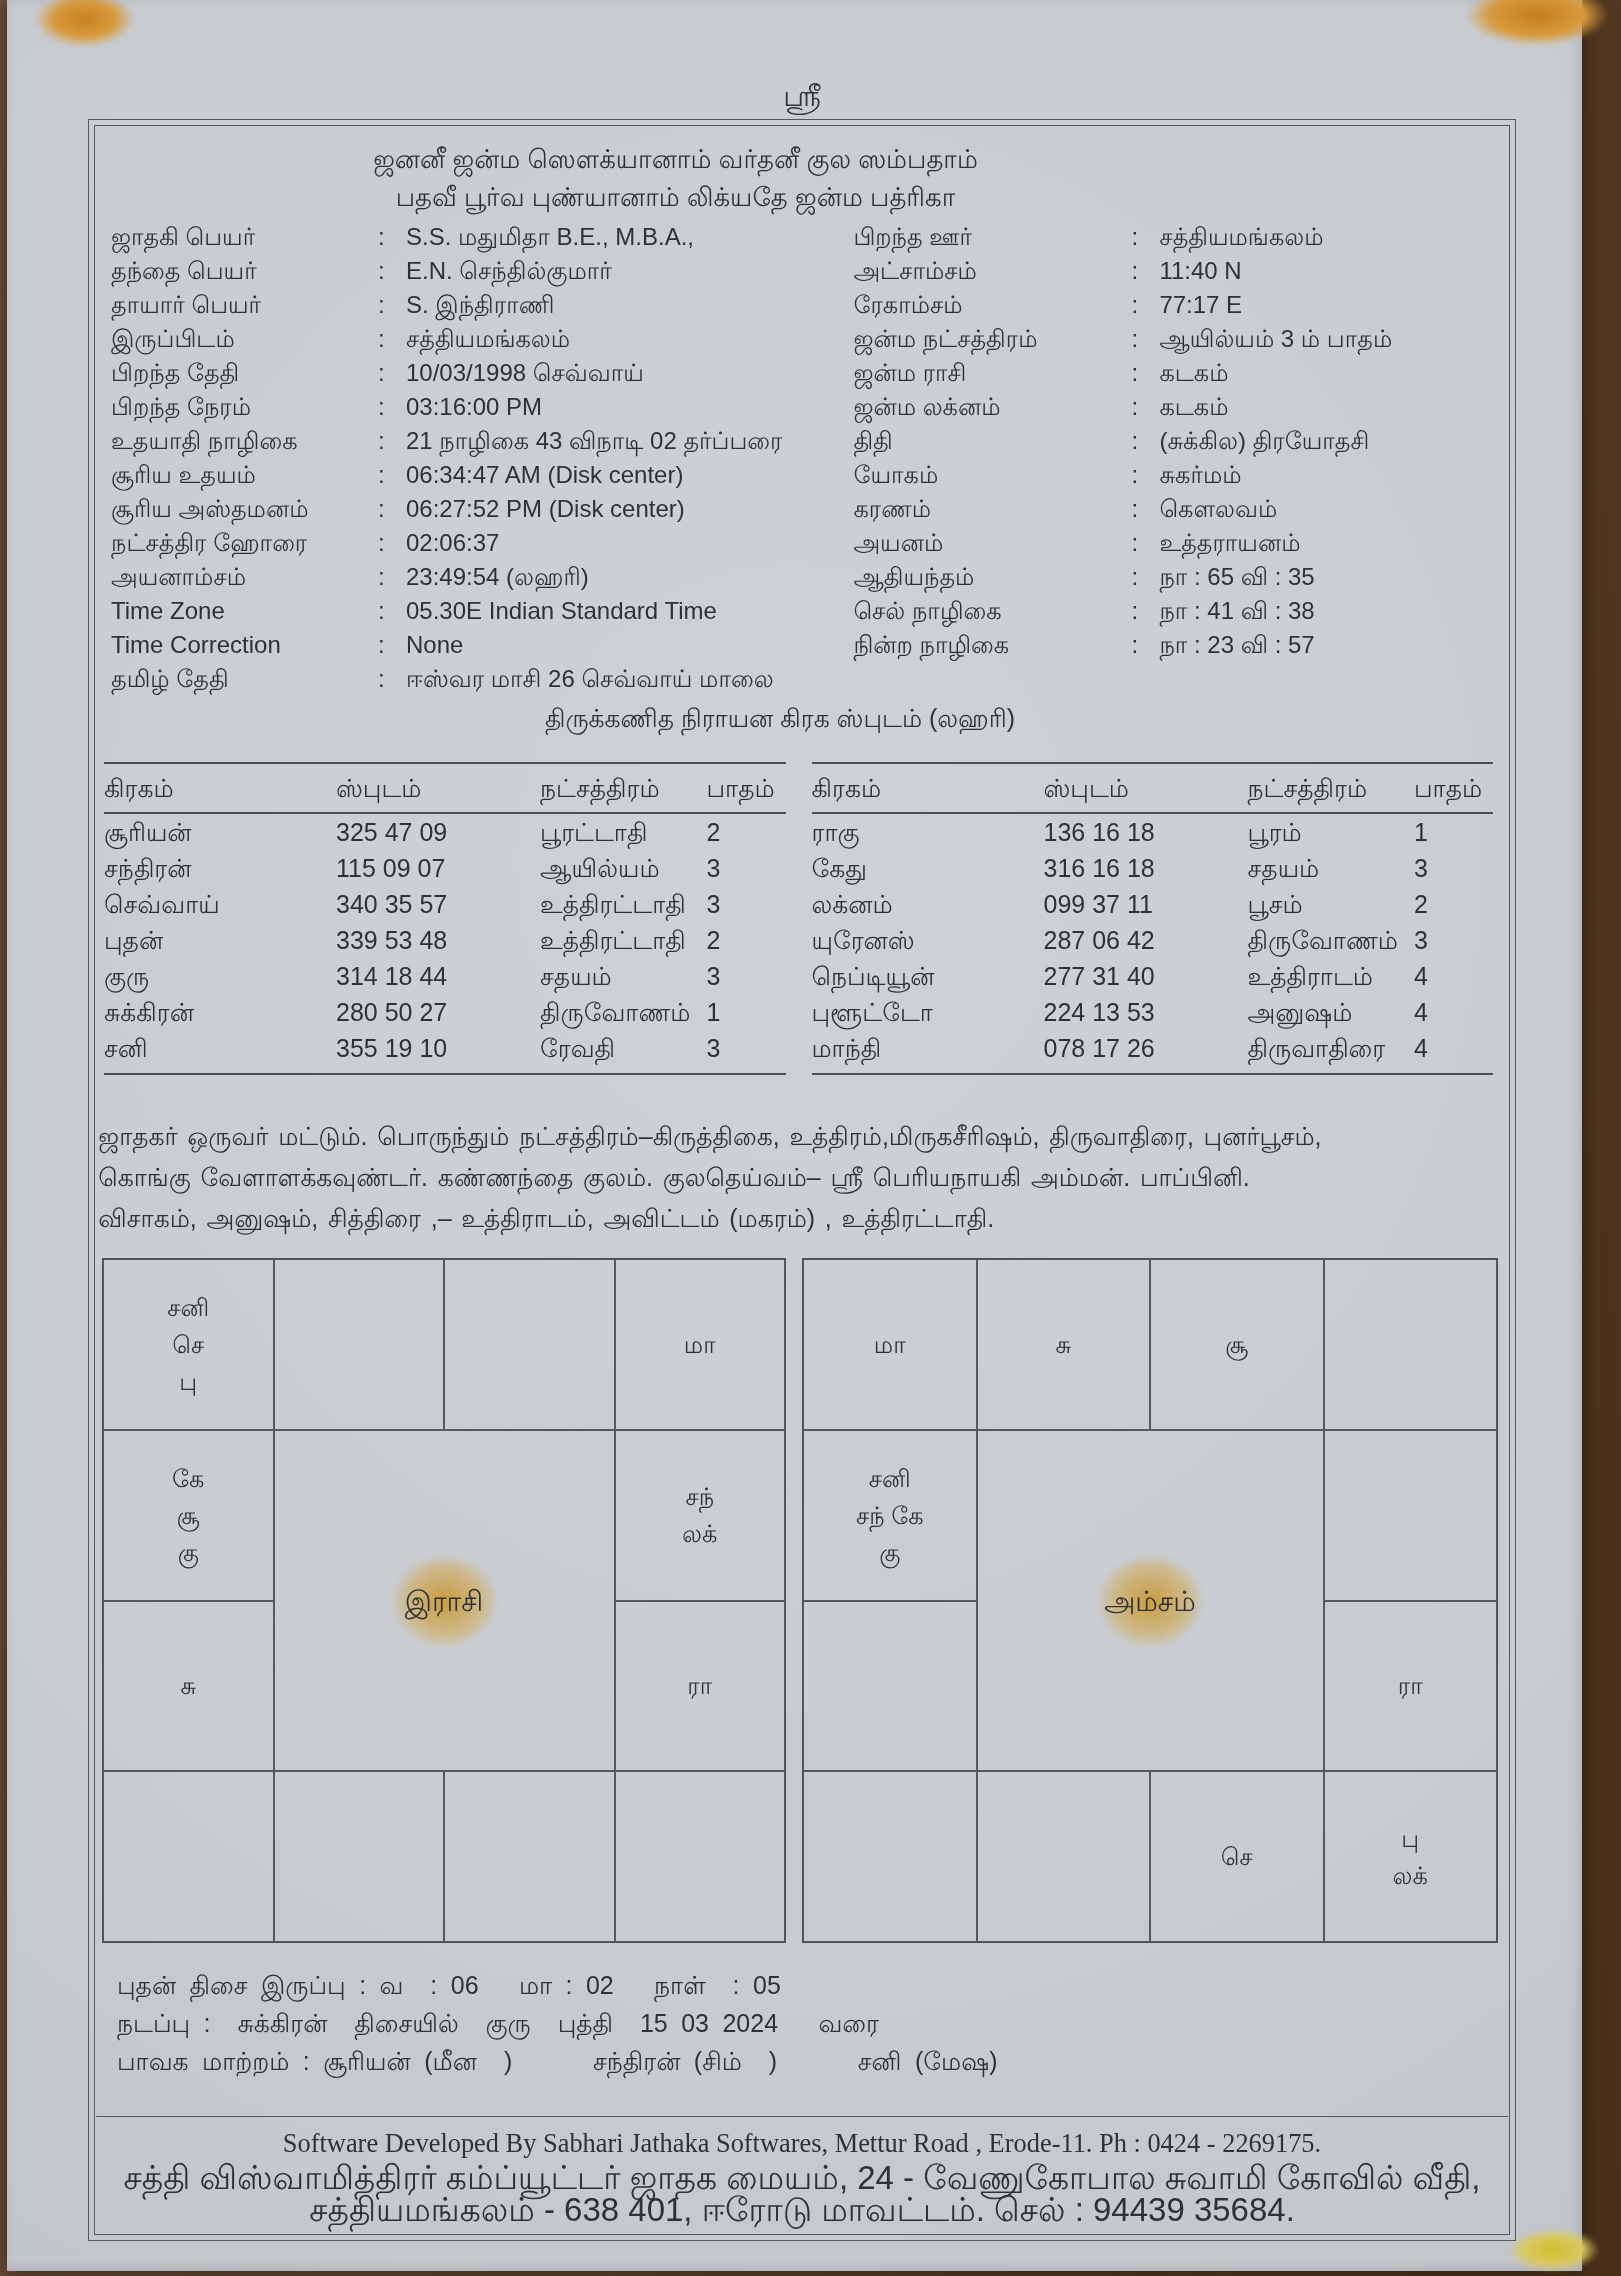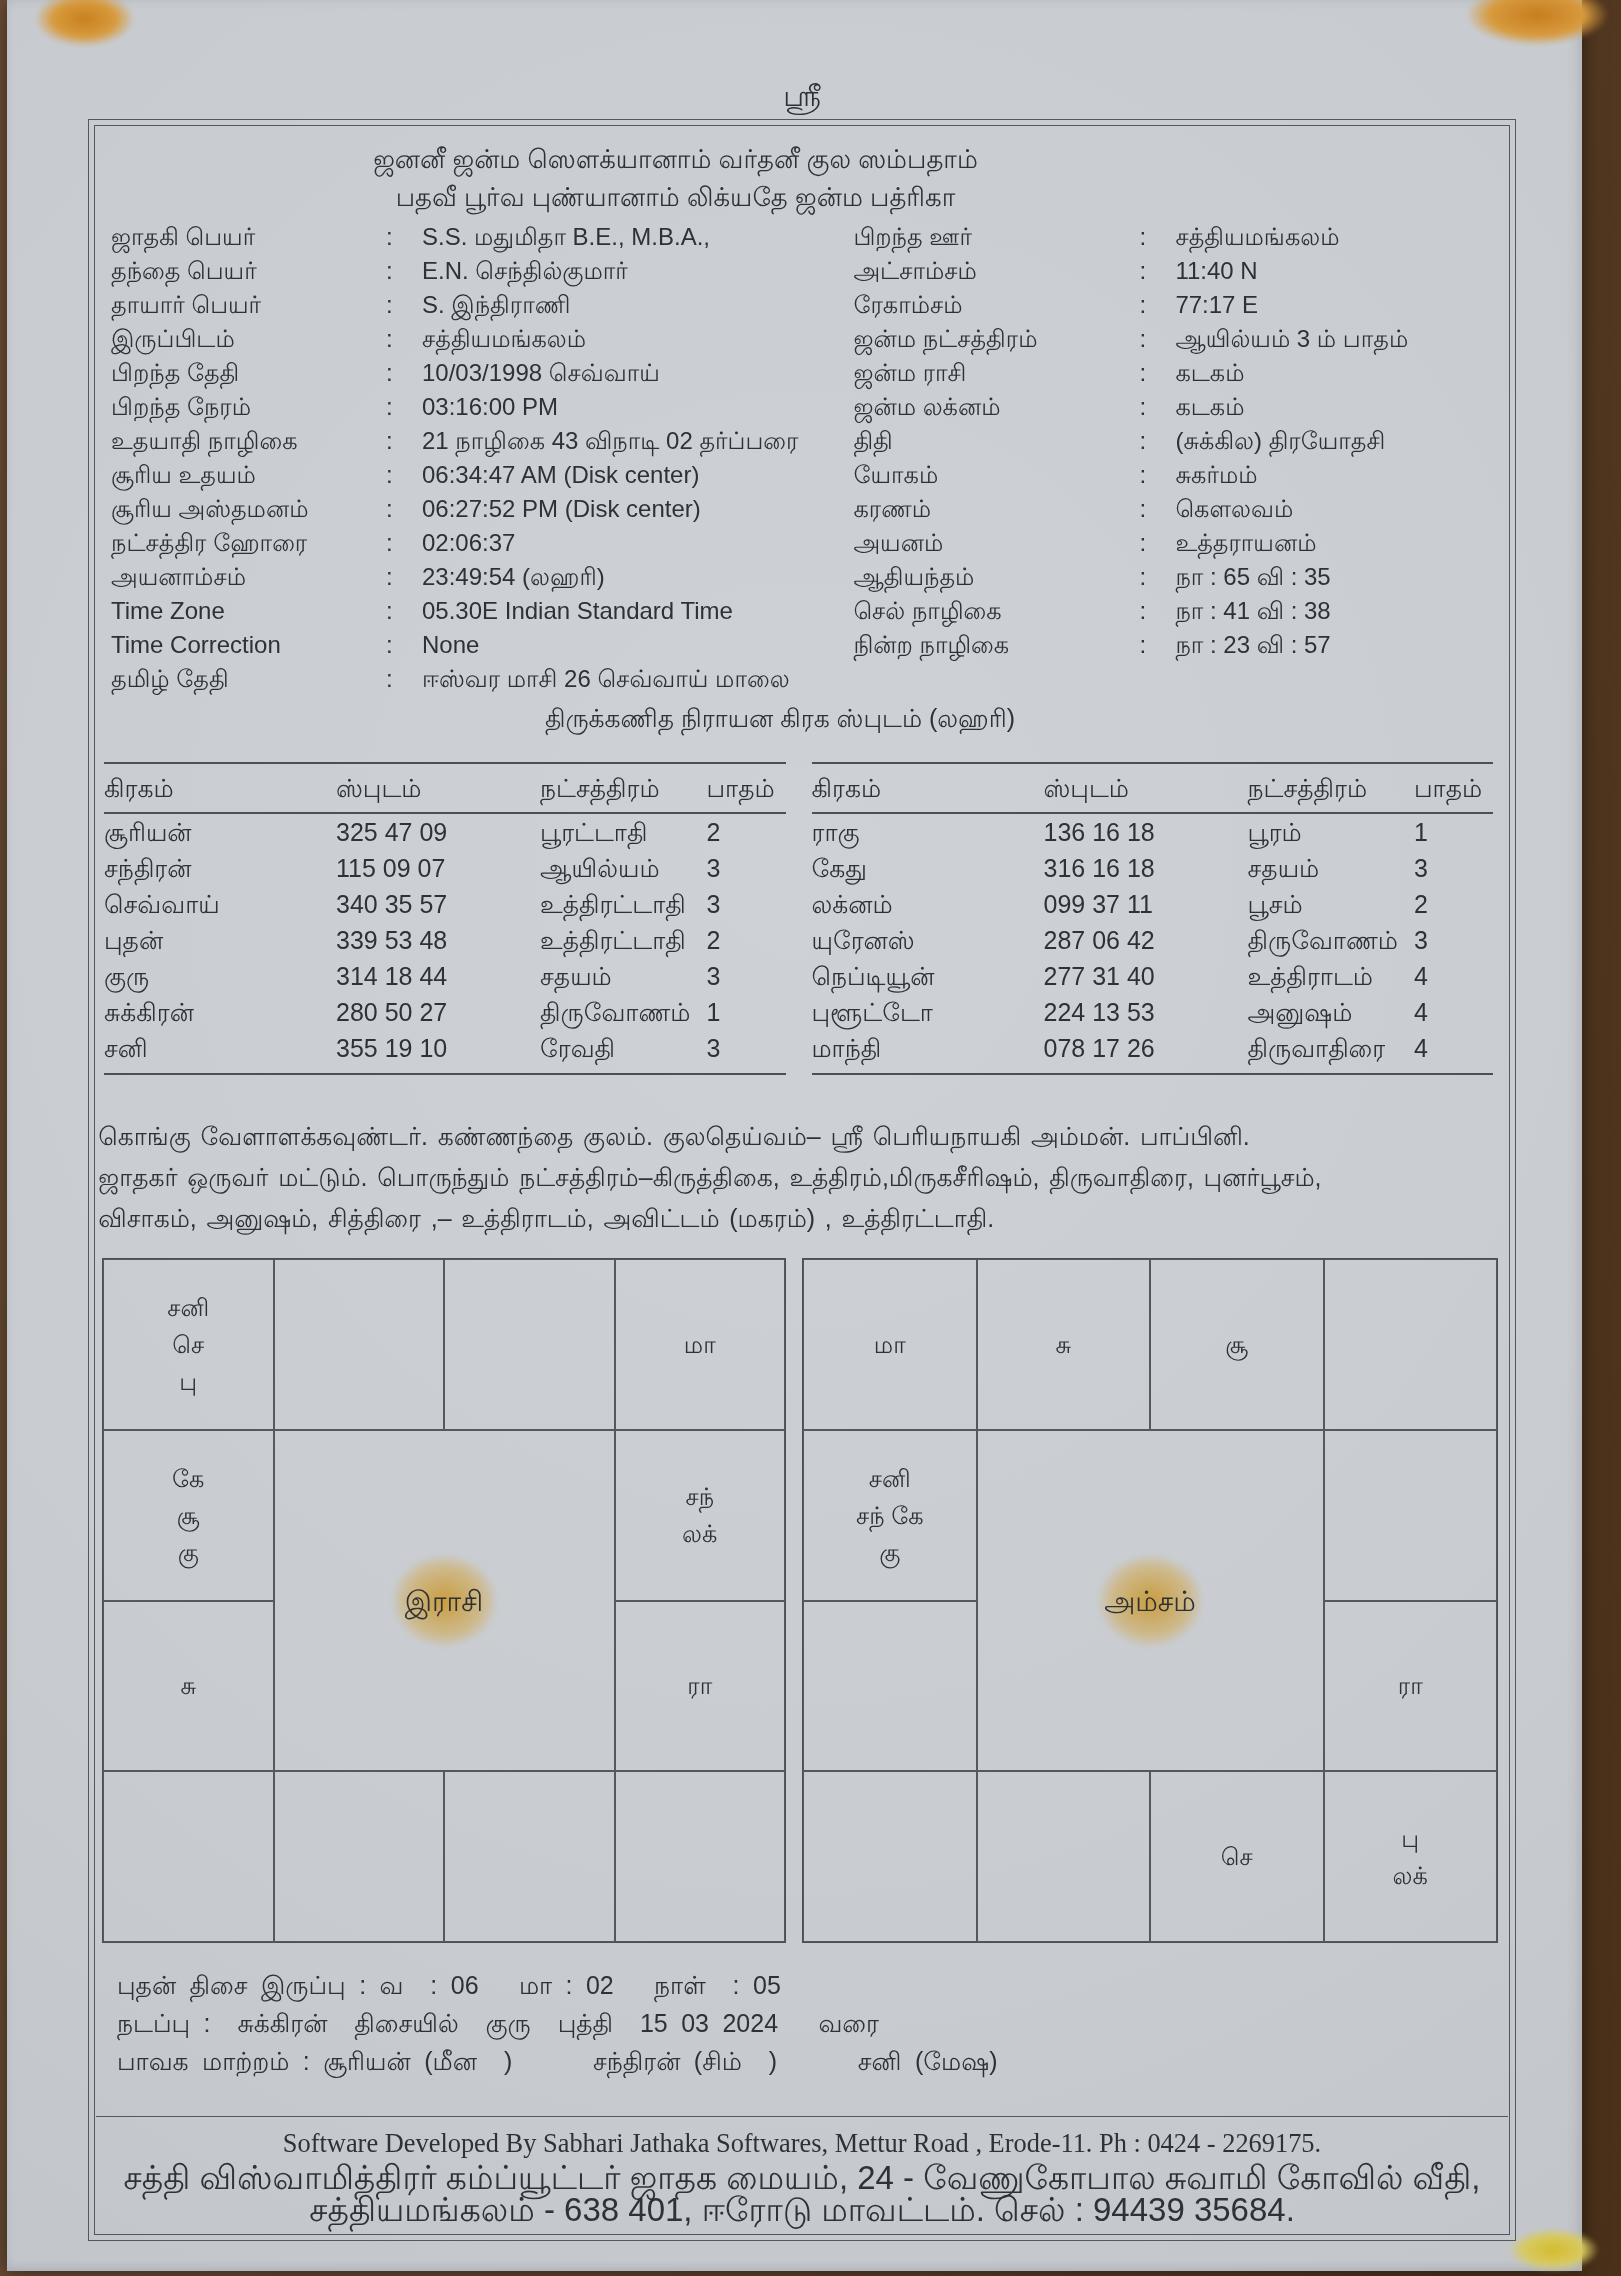--- a/index.html
+++ b/index.html
@@ -27,21 +27,21 @@
          border:1.5px solid #54585e; }
   .box-inner { position:absolute; inset:4.6px; border:1.3px solid #54585e; }
 
   .titles { position:absolute; top:20.4px; left:0; width:1173px; text-align:center;
             font-size:26px; line-height:38px; color:#2e3136; }
 
   .details { position:absolute; top:100px; left:22px; right:9.3px; display:flex; color:#2e3136; }
   .dcol { font-size:24px; line-height:34px; }
   .dcol-left  { width:49%; }
   .dcol-right { width:51%; padding-left:59px; }
-  .drow { display:flex; white-space:nowrap;gap:8px; }
+  .drow { display:flex; white-space:nowrap; }
   .dlabel { width:267px; flex:none; }
   .dcol-right .dlabel { width:278px; }
   .dsep { width:28px; flex:none; text-align:left; }
   .dval { flex:1; }
 
   .section-title { position:absolute; top:584px; left:0; width:1382px; text-align:center;
                    font-size:25px; color:#2e3136; }
 
   .tables { position:absolute; top:642px; left:15px; right:22px; display:flex; gap:26px; color:#2e3136; }
   .ptable { flex:1; border-top:2px solid #4c5056; border-bottom:2px solid #4c5056; }
@@ -340,22 +340,22 @@
           <div class="trow">
             <span>மாந்தி</span>
             <span>078 17 26</span>
             <span>திருவாதிரை</span>
             <span class="col-padham">4</span>
           </div>
         </div>
     </div>
 
     <div class="notes" id="notes">
+        <div>ஜாதகர் ஒருவர் மட்டும்.    பொருந்தும் நட்சத்திரம்–கிருத்திகை, உத்திரம்,மிருகசீரிஷம்,  திருவாதிரை,  புனர்பூசம்,</div>
         <div>கொங்கு வேளாளக்கவுண்டர்.  கண்ணந்தை குலம்.  குலதெய்வம்– ஸ்ரீ பெரியநாயகி அம்மன்.  பாப்பினி.</div>
-        <div>ஜாதகர் ஒருவர் மட்டும்.    பொருந்தும் நட்சத்திரம்–கிருத்திகை, உத்திரம்,மிருகசீரிஷம்,  திருவாதிரை,  புனர்பூசம்,</div>
         <div>விசாகம், அனுஷம், சித்திரை ,– உத்திராடம், அவிட்டம்  (மகரம்) , உத்திரட்டாதி.</div>
       </div>
 
     <div class="charts">
       <div class="chart chart-rasi" id="chart-rasi">
           <div class="chart-cell" style="grid-area: 1 / 1 / 2 / 2;">
             <div>சனி</div>
             <div>செ</div>
             <div>பு</div>
           </div>

